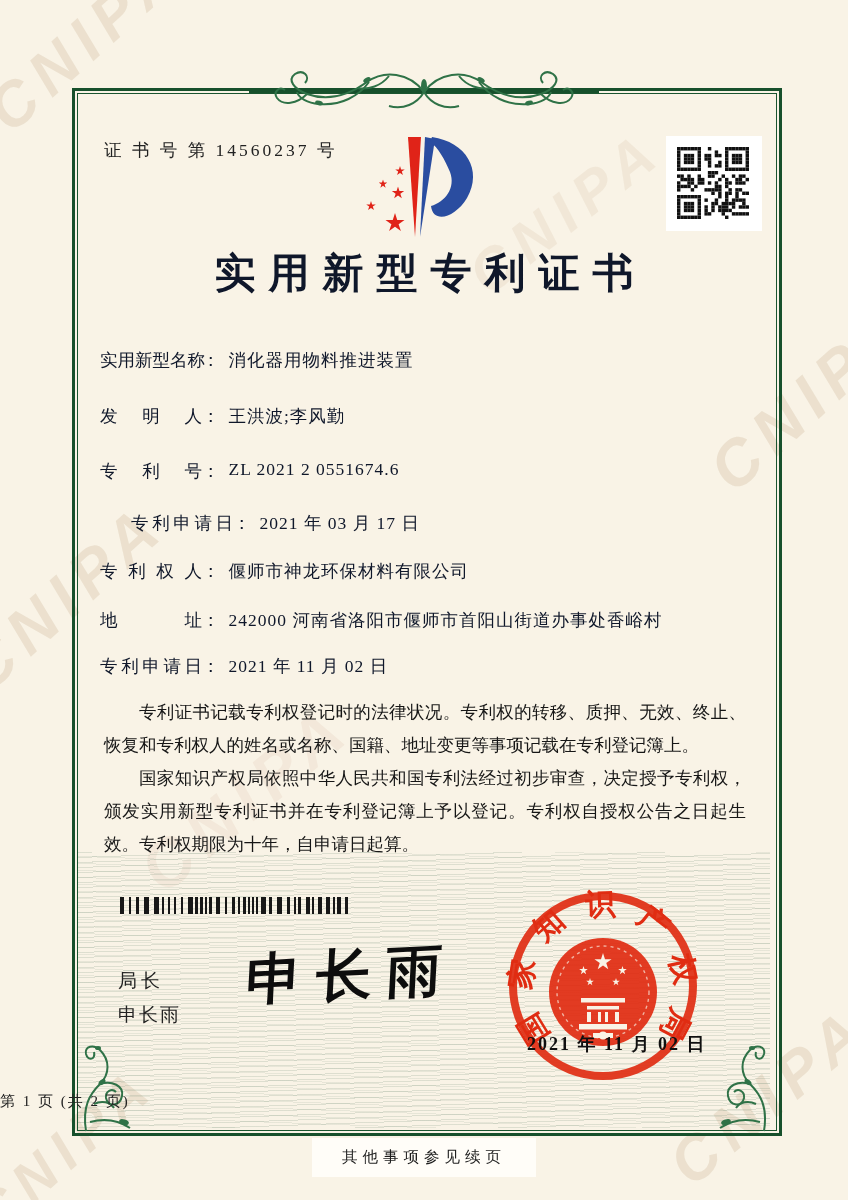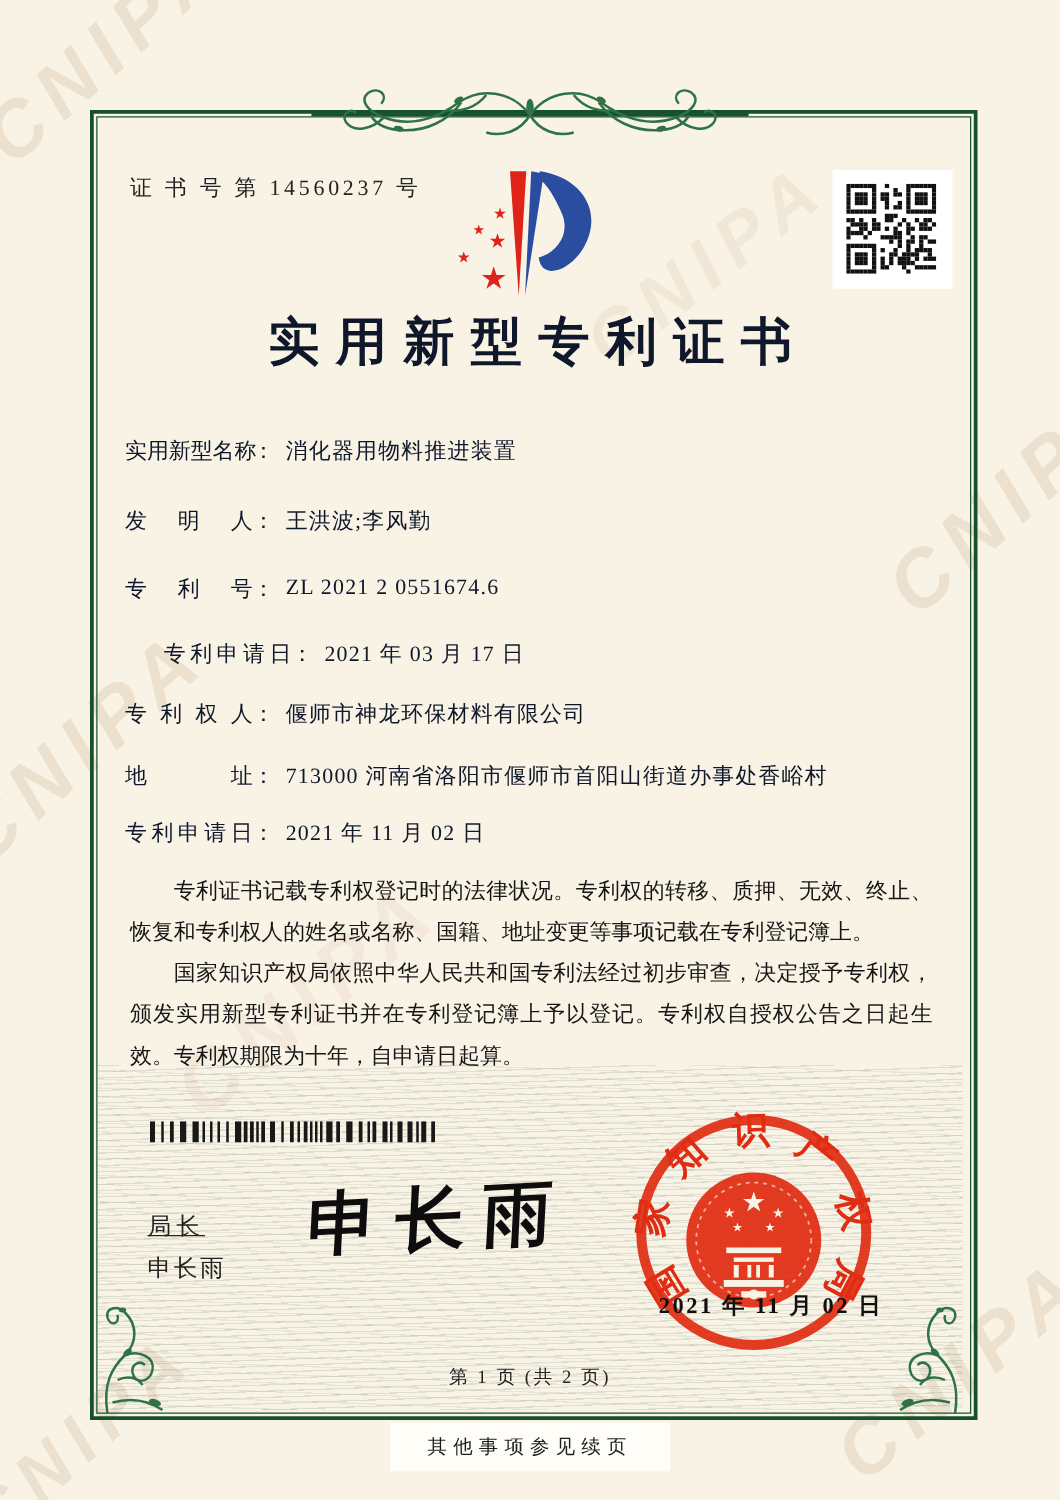--- a/index.html
+++ b/index.html
@@ -74,36 +74,36 @@
   .glabel{display:inline-block;letter-spacing:1px;}
   
   .paras{
     position:absolute;left:104px;top:696px;width:642px;z-index:3;
     font-size:17.5px;line-height:33px;text-align:justify;color:#161616;
   }
   .paras p{margin:0;text-indent:2em;}
   
   .barcode{position:absolute;left:120px;top:897px;z-index:3;}
   .commissioner-title{position:absolute;left:118px;top:968px;z-index:3;
-    font-size:19px;letter-spacing:4px;font-family:"Liberation Sans","DejaVu Sans",sans-serif;color:#222;text-decoration:underline;}
+    font-size:19px;letter-spacing:4px;font-family:"Liberation Sans","DejaVu Sans",sans-serif;color:#222;}
   .commissioner-name{position:absolute;left:118px;top:1002px;z-index:3;
     font-size:19px;letter-spacing:2px;font-family:"Liberation Sans","DejaVu Sans",sans-serif;color:#222;}
   .signature{
     position:absolute;left:246px;top:938px;z-index:3;
     font-size:56px;font-weight:bold;letter-spacing:14px;color:#0d0d0d;
     transform:rotate(-3deg) skewX(-6deg);white-space:nowrap;
   }
   .seal{position:absolute;left:503px;top:886px;z-index:4;}
   .seal-date{
     position:absolute;left:527px;top:1032px;z-index:5;
     font-size:18px;font-weight:600;letter-spacing:2px;color:#101010;white-space:nowrap;
   }
   .page-num{
     position:absolute;left:0;right:0;top:1092px;z-index:3;
-    text-align:center;font-size:15px;letter-spacing:2px;color:#222;
+    text-align:left;font-size:15px;letter-spacing:2px;color:#222;
   }
   .cont-box{
     position:absolute;left:50%;top:1138px;transform:translateX(-50%);z-index:3;
     background:#fffdf8;padding:9px 30px;font-size:15.5px;letter-spacing:5px;
     color:#1c1c1c;white-space:nowrap;
   }
 </style>
 </head>
 <body>
 
@@ -433,21 +433,21 @@
 <div class="frow r3">
   <span class="flabel">专利号</span><span class="fcolon">：</span><span class="fvalue">ZL 2021 2 0551674.6</span>
 </div>
 <div class="frow r4">
   <span class="flabel">专利申请日</span><span class="fcolon">：</span><span class="fvalue">2021 年 03 月 17 日</span>
 </div>
 <div class="frow r5">
   <span class="flabel">专利权人</span><span class="fcolon">：</span><span class="fvalue">偃师市神龙环保材料有限公司</span>
 </div>
 <div class="frow r6">
-  <span class="flabel">地址</span><span class="fcolon">：</span><span class="fvalue">713000 河南省洛阳市偃师市首阳山街道办事处香峪村</span>
+  <span class="flabel">地址</span><span class="fcolon">：</span><span class="fvalue">242000 河南省洛阳市偃师市首阳山街道办事处香峪村</span>
 </div>
 <div class="frow r7">
   <span class="flabel">专利申请日</span><span class="fcolon">：</span><span class="fvalue">2021 年 11 月 02 日</span>
 </div>
 
 <div class="paras">
   <p>专利证书记载专利权登记时的法律状况。专利权的转移、质押、无效、终止、恢复和专利权人的姓名或名称、国籍、地址变更等事项记载在专利登记簿上。</p>
   <p>国家知识产权局依照中华人民共和国专利法经过初步审查，决定授予专利权，颁发实用新型专利证书并在专利登记簿上予以登记。专利权自授权公告之日起生效。专利权期限为十年，自申请日起算。</p>
 </div>
 

